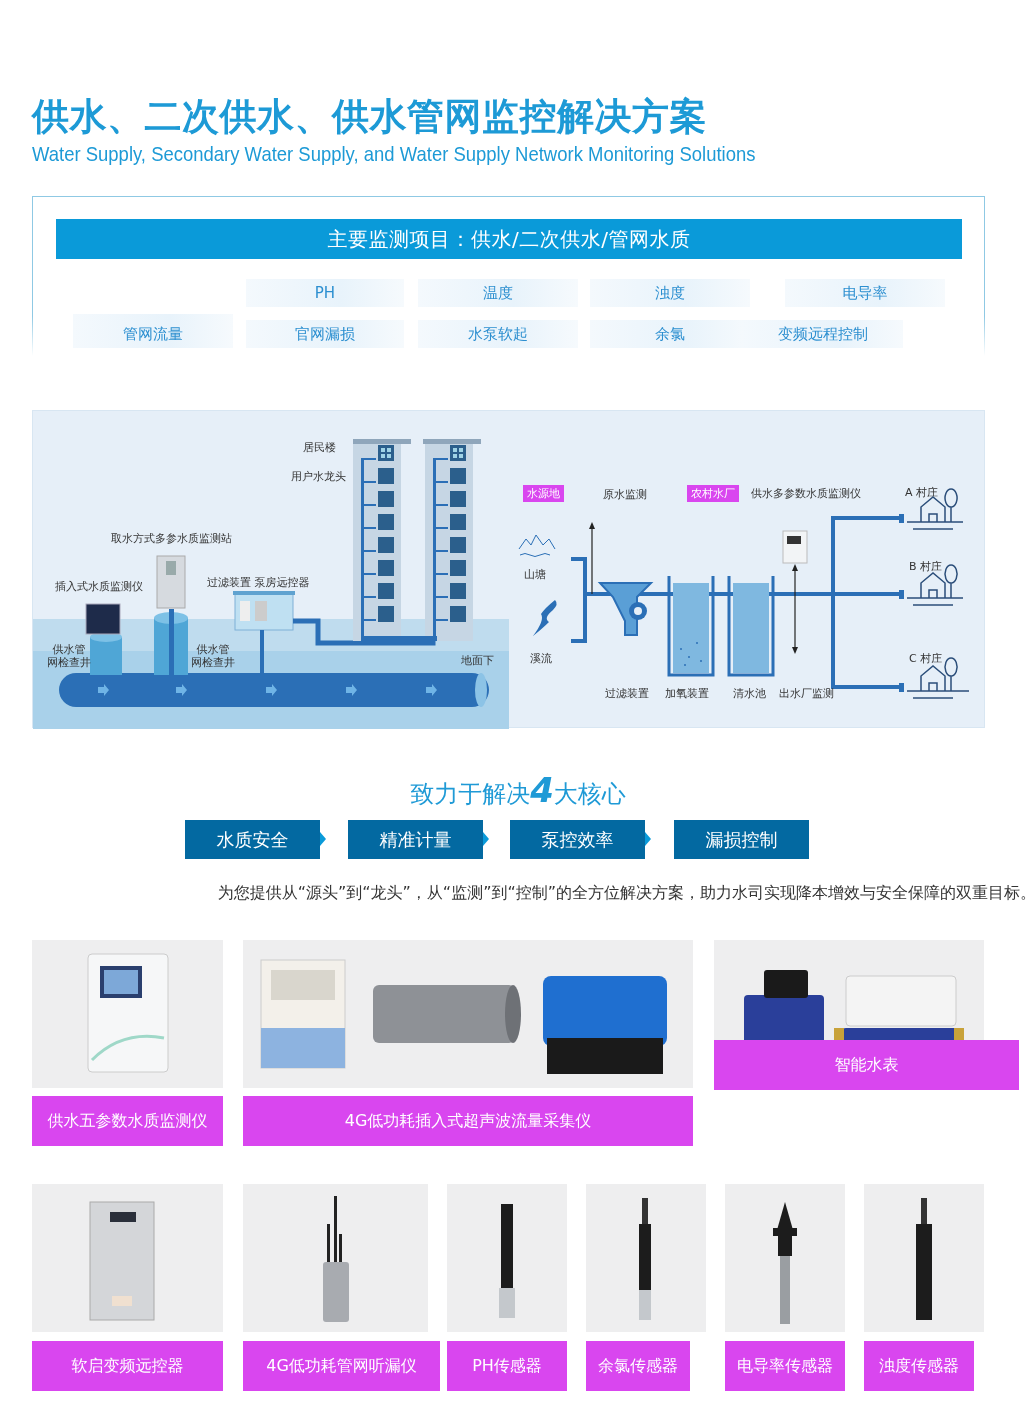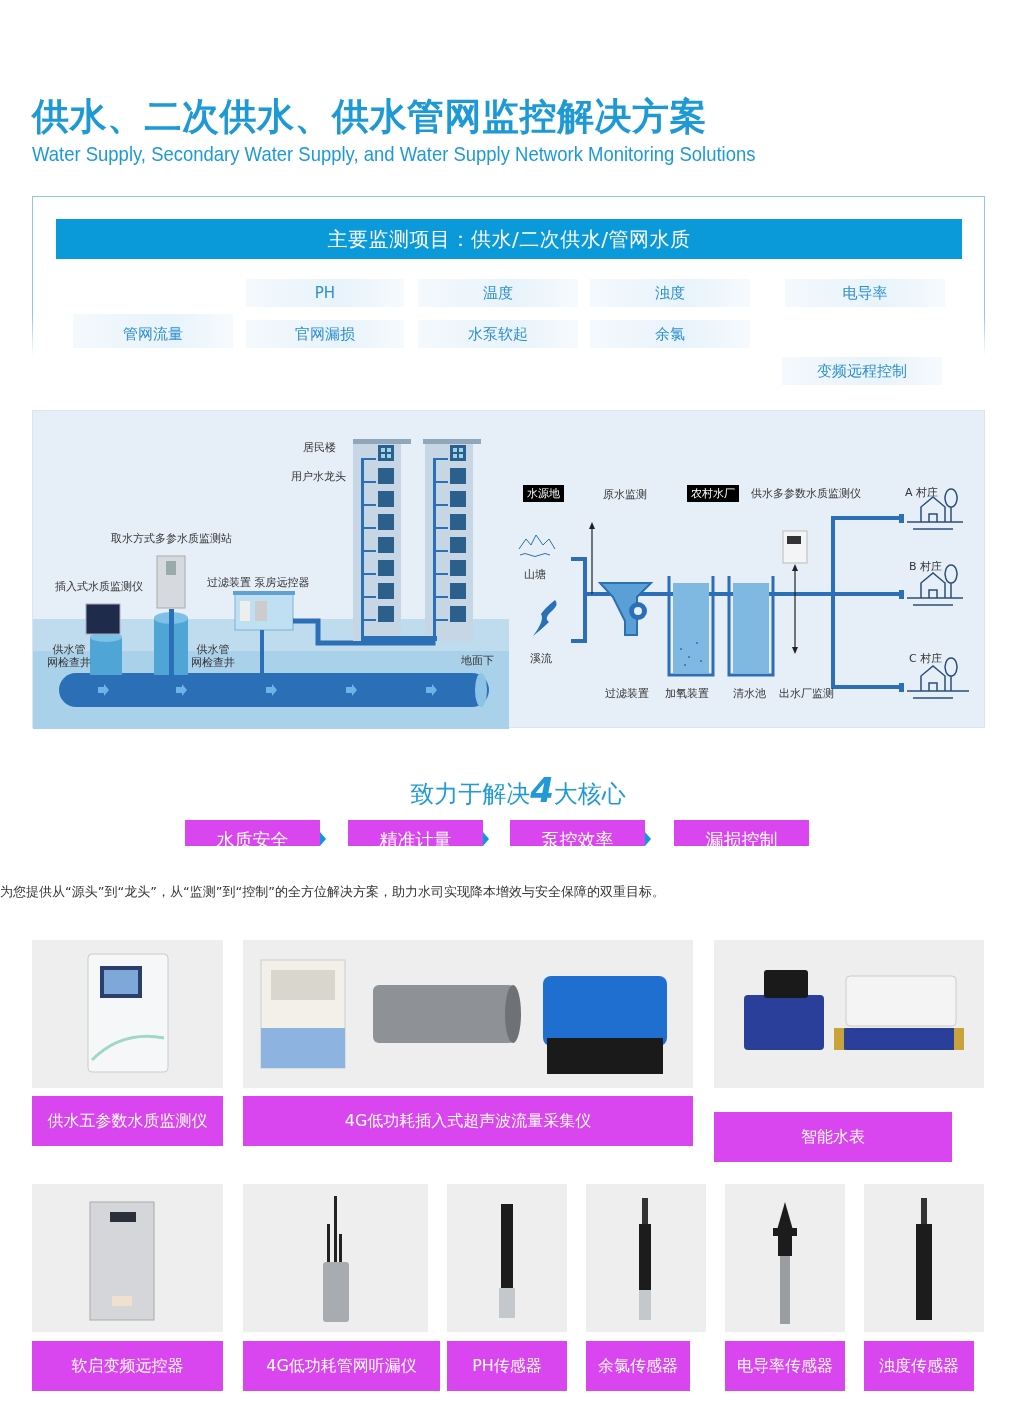--- a/index.html
+++ b/index.html
@@ -8,27 +8,27 @@
   .title-cn { left: 32px; top: 92px; font-size: 37px; font-weight: bold; color: #1d9ad6; letter-spacing: 0.5px; white-space: nowrap; }
   .title-en { left: 32px; top: 142px; font-family: "Liberation Sans", sans-serif; font-size: 21px; color: #1d9ad6; white-space: nowrap; transform: scaleX(0.88); transform-origin: left; }
 
   .monitor-box { left: 32px; top: 196px; width: 953px; height: 160px; border: 1px solid #8fc9e4; border-bottom: none; background: linear-gradient(#fff, #fff); }
   .monitor-box::after { content: ""; position: absolute; left: -1px; right: -1px; bottom: 0; height: 40px; background: linear-gradient(rgba(255,255,255,0), #fff); }
   .monitor-header { left: 56px; top: 219px; width: 906px; height: 40px; background: #0a9ad9; color: #fff; font-size: 20px; text-align: center; line-height: 40px; letter-spacing: 0.5px; }
   .chip { position: absolute; height: 28px; background: linear-gradient(90deg, #f4f9fd, #e8f3fb 60%, #f6fafd); color: #2c8fd0; font-size: 15px; text-align: center; line-height: 28px; }
 
   .diagram { left: 32px; top: 410px; width: 953px; height: 318px; background: #e6eff8; border: 1px solid #d8e6f2; }
   .diag-label { position: absolute; font-size: 11px; color: #333; white-space: nowrap; }
-  .diag-tag { position: absolute; font-size: 11px; color: #fff; background: #000000; padding: 1px 4px; white-space: nowrap; font-family: Liberation Serif, serif; }
+  .diag-tag { position: absolute; font-size: 11px; color: #fff; background: #d946ef; padding: 1px 4px; white-space: nowrap; font-family: Liberation Serif, serif; }
 
   .core-title { left: 0; width: 1036px; top: 770px; text-align: center; font-size: 24px; color: #1f9ad6; }
   .core-title .big { font-size: 34px; font-weight: bold; font-style: italic; }
-  .pill { position: absolute; top: 820px; width: 135px; height: 26px; background: #d946ef; color: #fff; font-size: 18px; text-align: center; line-height: 39px; }
+  .pill { position: absolute; top: 820px; width: 135px; height: 39px; background: #0369a1; color: #fff; font-size: 18px; text-align: center; line-height: 39px; }
   .pill-arrow { position: absolute; top: 832px; width: 0; height: 0; border-top: 7px solid transparent; border-bottom: 7px solid transparent; border-left: 6px solid #0a9ad9; }
-  .tagline { left: 0; width: 1036px; top: 883px; text-align: left; font-size: 13px; color: #333; }
+  .tagline { left: 0; width: 1036px; top: 883px; text-align: right; font-size: 16px; color: #333; }
 
   .prod-img { position: absolute; background: #eeeeef; overflow: hidden; }
   .prod-label { position: absolute; height: 50px; background: #d946ef; color: #fff; font-size: 16px; text-align: center; line-height: 50px; }
 </style>
 </head>
 <body>
 
 <div class="abs title-cn">供水、二次供水、供水管网监控解决方案</div>
 <div class="abs title-en">Water Supply, Secondary Water Supply, and Water Supply Network Monitoring Solutions</div>
 
@@ -36,21 +36,21 @@
 <div class="abs monitor-header">主要监测项目：供水/二次供水/管网水质</div>
 <div class="chip" style="left:73px;top:279px;width:160px;margin-top:35px;">供水水质</div>
 <div class="chip" style="left:246px;top:279px;width:158px;">PH</div>
 <div class="chip" style="left:418px;top:279px;width:160px;">温度</div>
 <div class="chip" style="left:590px;top:279px;width:160px;">浊度</div>
 <div class="chip" style="left:785px;top:279px;width:160px;">电导率</div>
 <div class="chip" style="left:73px;top:320px;width:160px;">管网流量</div>
 <div class="chip" style="left:246px;top:320px;width:158px;">官网漏损</div>
 <div class="chip" style="left:418px;top:320px;width:160px;">水泵软起</div>
 <div class="chip" style="left:590px;top:320px;width:160px;">余氯</div>
-<div class="chip" style="left:782px;top:320px;width:160px;margin-top:37px;">变频远程控制</div>
+<div class="chip" style="left:743px;top:320px;width:160px;">变频远程控制</div>
 
 <div class="abs diagram">
   <svg width="953" height="318" viewBox="0 0 953 318" style="position:absolute;left:0;top:0;">
 
     <rect x="0" y="208" width="476" height="110" fill="#bfdcee"></rect>
     <rect x="0" y="240" width="476" height="78" fill="#a9d1ea"></rect>
 
     <rect x="26" y="262" width="430" height="34" rx="17" fill="#2b6fb6"></rect>
     <ellipse cx="448" cy="279" rx="6" ry="17" fill="#8cc3e6"></ellipse>
     <g fill="#6fb4e6">
@@ -246,21 +246,21 @@
 <div class="prod-img" style="left:714px;top:940px;width:270px;height:148px;">
   <svg width="270" height="148">
       <rect x="30" y="55" width="80" height="55" rx="4" fill="#2a3f9a"></rect>
       <rect x="50" y="30" width="44" height="28" rx="3" fill="#1a1a1a"></rect>
       <rect x="132" y="36" width="110" height="50" rx="4" fill="#f4f4f4" stroke="#ccc"></rect>
       <rect x="124" y="88" width="124" height="22" rx="8" fill="#2a3f9a"></rect>
       <rect x="120" y="88" width="10" height="22" fill="#c8a23a"></rect>
       <rect x="240" y="88" width="10" height="22" fill="#c8a23a"></rect>
     </svg>
 </div>
-<div class="prod-label" style="left:714px;top:1112px;width:238px;">智能水表</div>
+<div class="prod-label" style="left:714px;top:1040px;width:305px;">智能水表</div>
 
 <div class="prod-img" style="left:32px;top:1184px;width:191px;height:148px;">
   <svg width="191" height="148">
       <rect x="58" y="18" width="64" height="118" fill="#d4d6d9" stroke="#aaa"></rect>
       <rect x="78" y="28" width="26" height="10" fill="#2a2f3a"></rect>
       <rect x="80" y="112" width="20" height="10" fill="#f0e0d0"></rect>
     </svg>
 </div>
 <div class="prod-label" style="left:32px;top:1341px;width:191px;">软启变频远控器</div>
 

